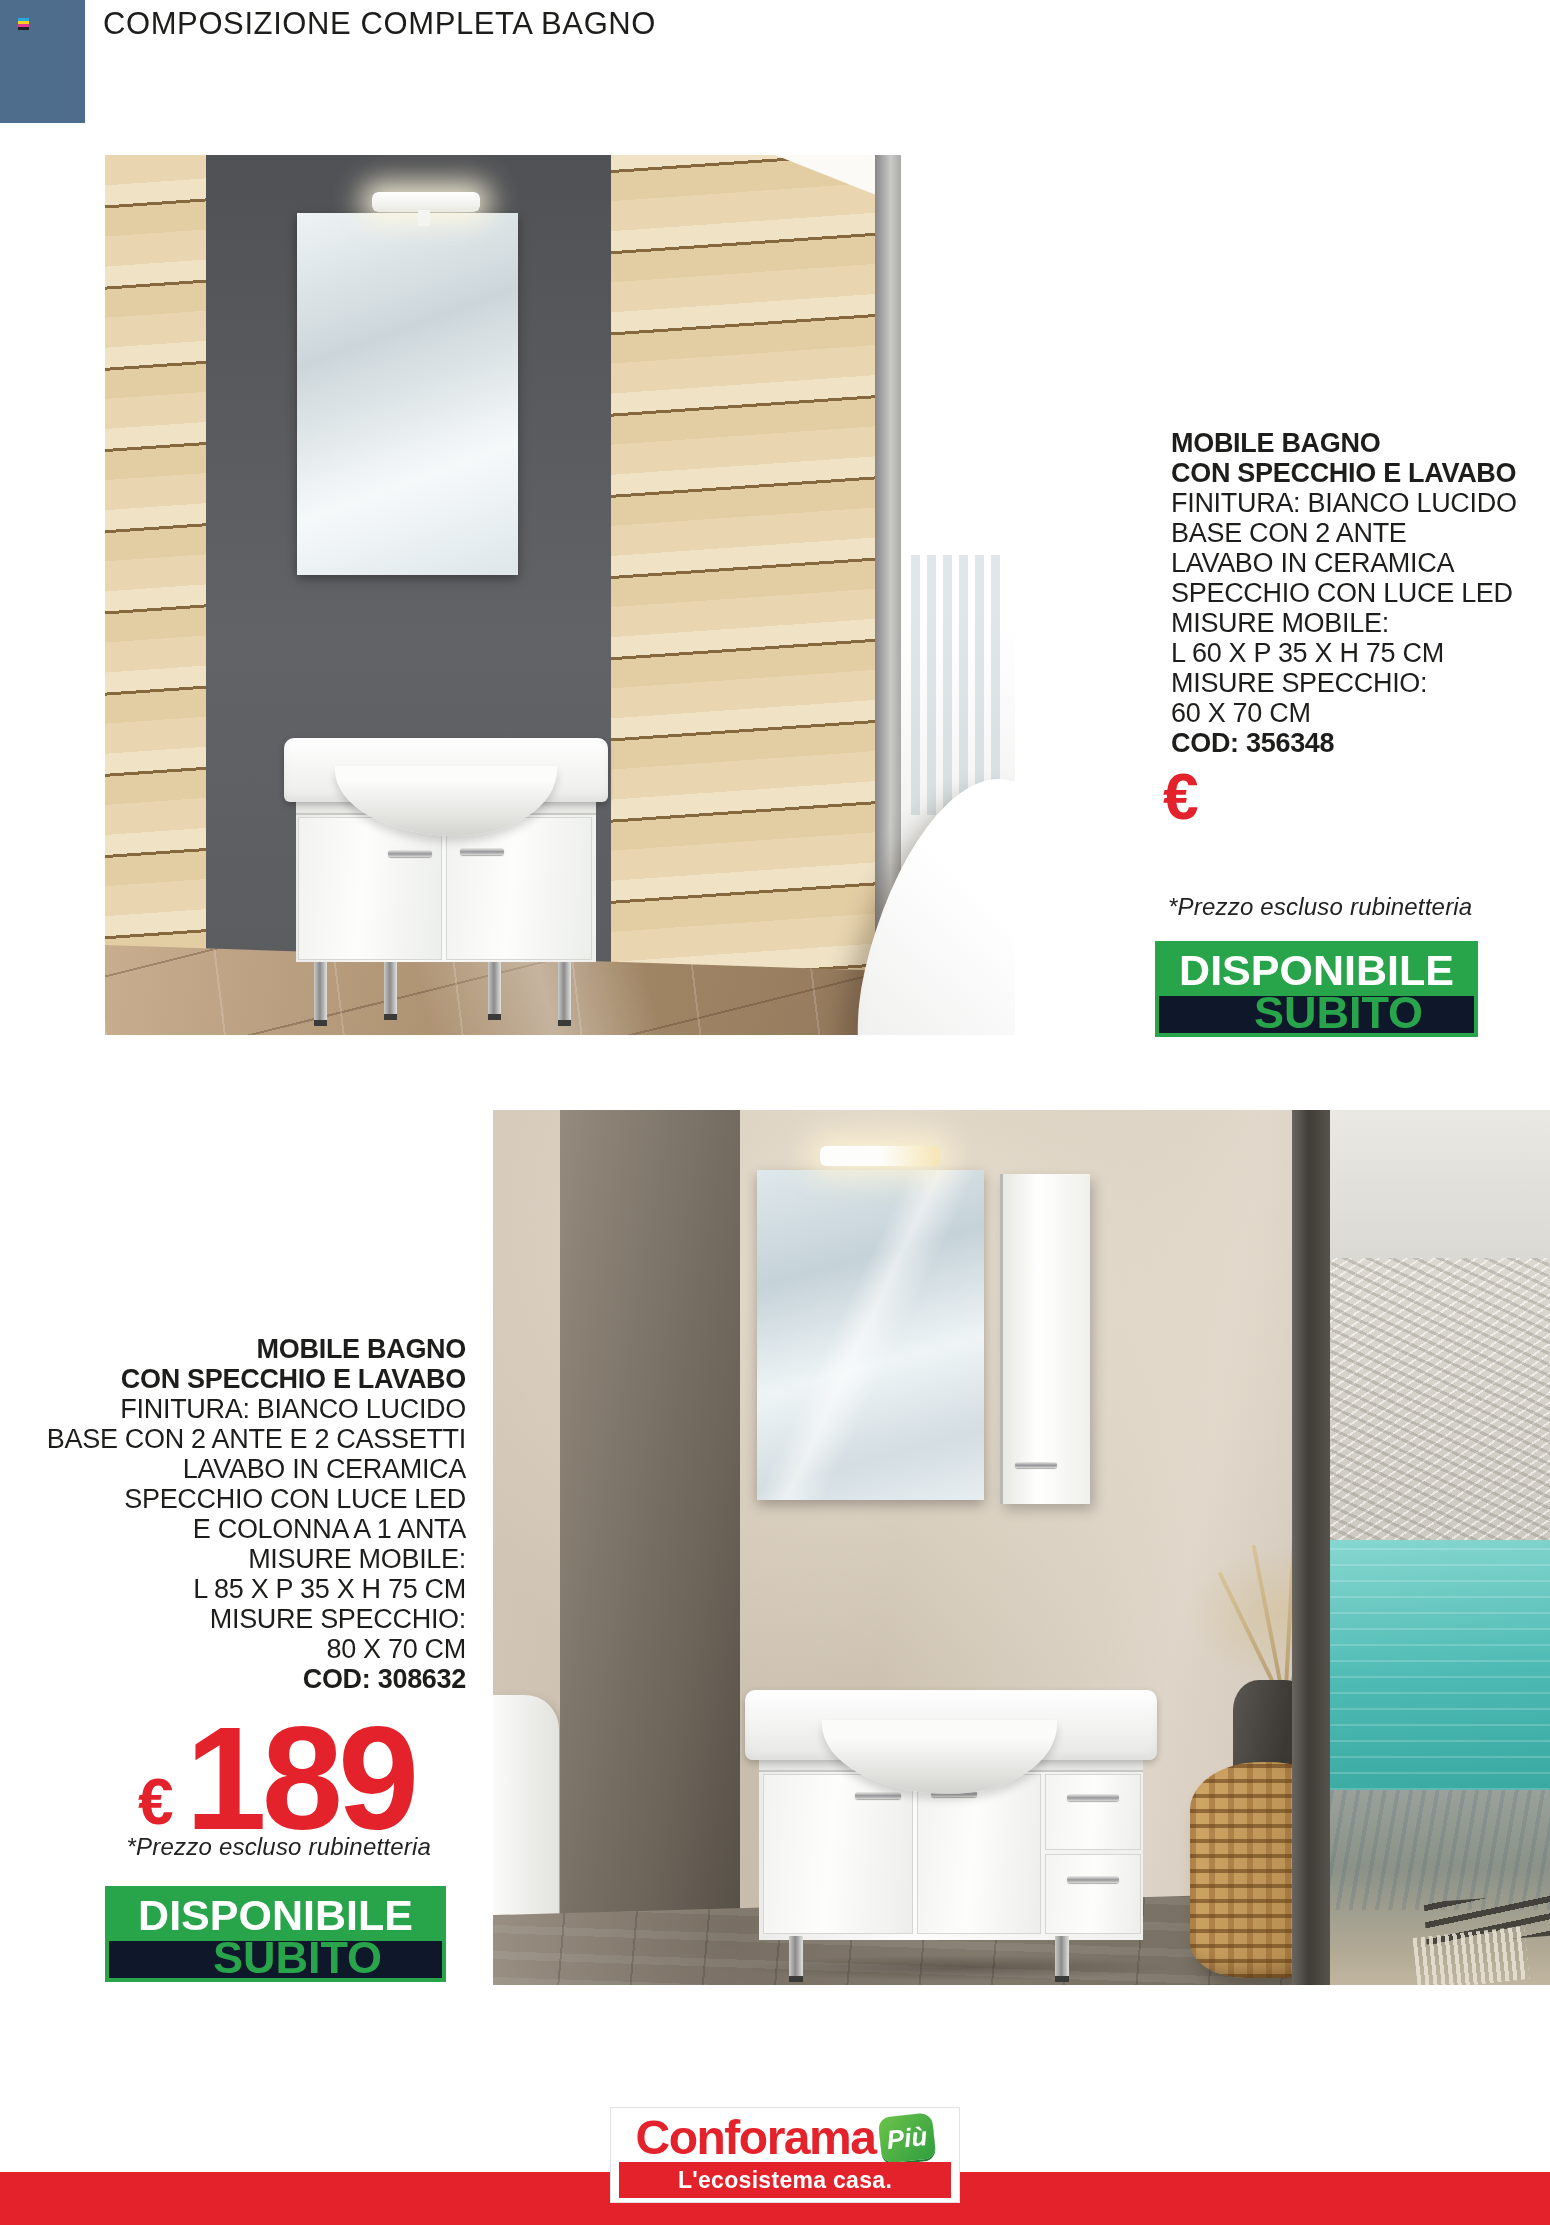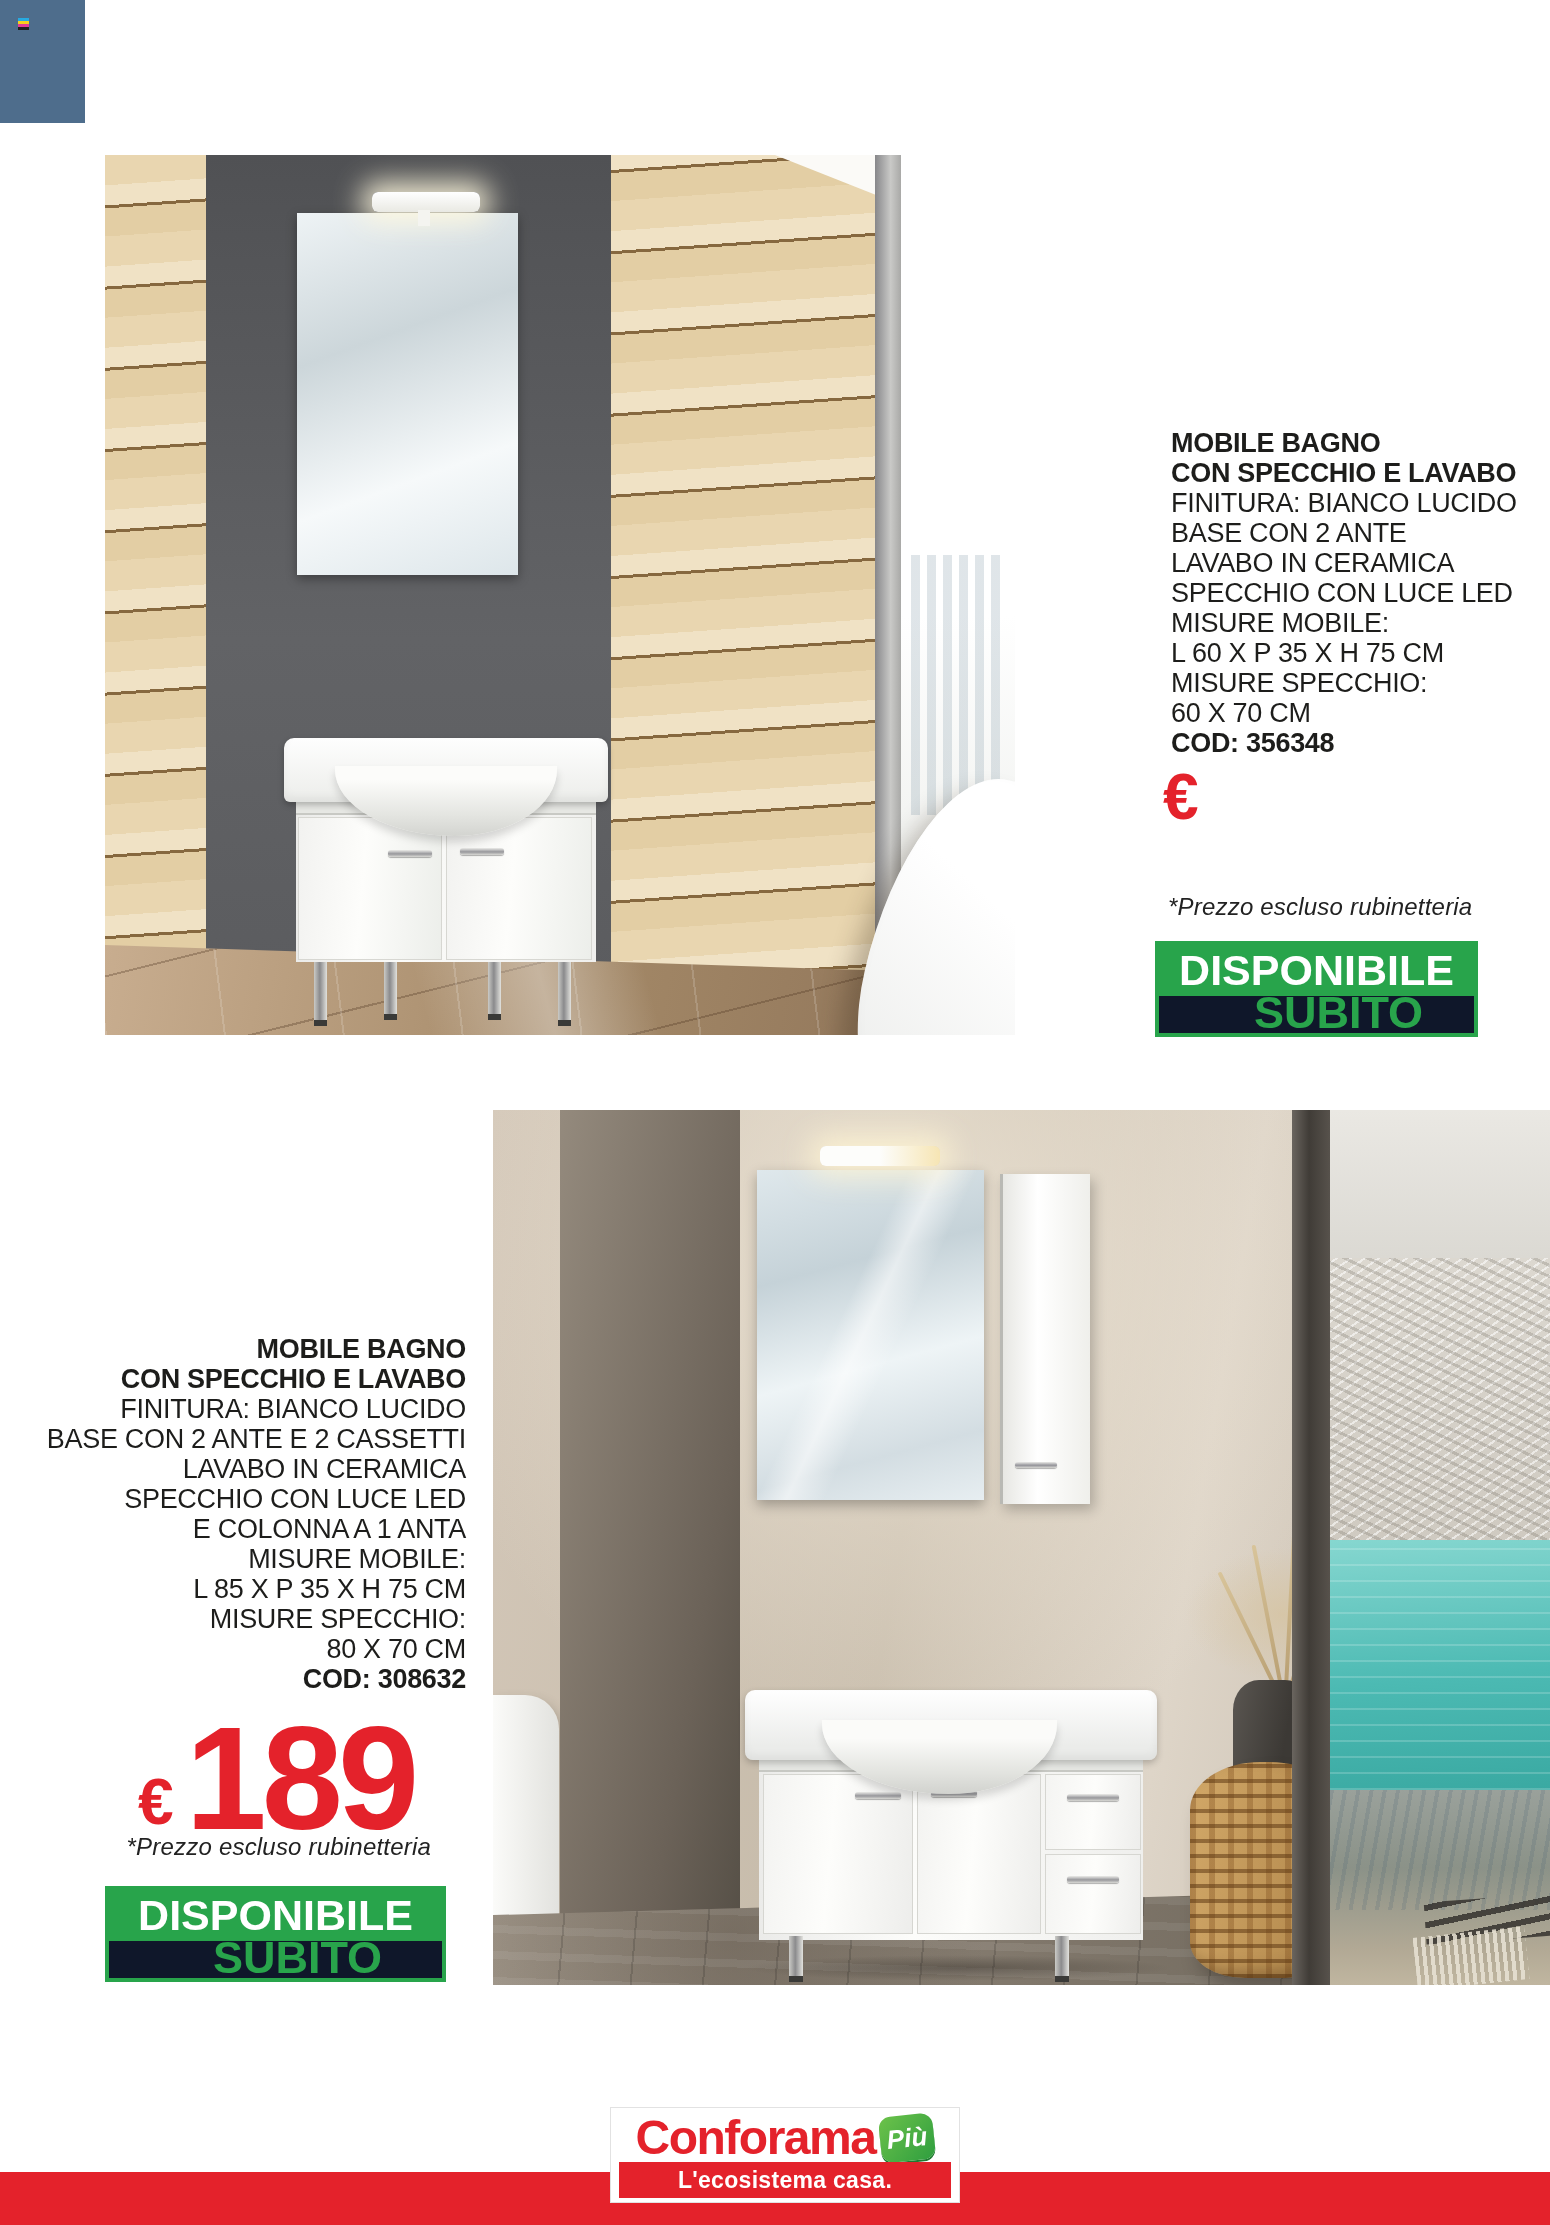--- a/index.html
+++ b/index.html
@@ -209,20 +209,21 @@
     display:flex;align-items:center;justify-content:center;font-size:23px;font-weight:700;letter-spacing:.3px;}
 </style>
 </head>
 <body>
 
 <div class="page">
 
   <div class="corner-block">
     <div class="print-mark"></div>
   </div>
+  <div class="kicker">COMPOSIZIONE COMPLETA BAGNO</div>
 
   <div class="photo1">
     <div class="p1-ceiling"></div>
     <div class="p1-winframe"></div>
     <div class="p1-winglass">
       <div class="p1-city"></div>
     </div>
     <div class="p1-panel"></div>
     <div class="p1-mirror"></div>
     <div class="p1-lamp"></div>

